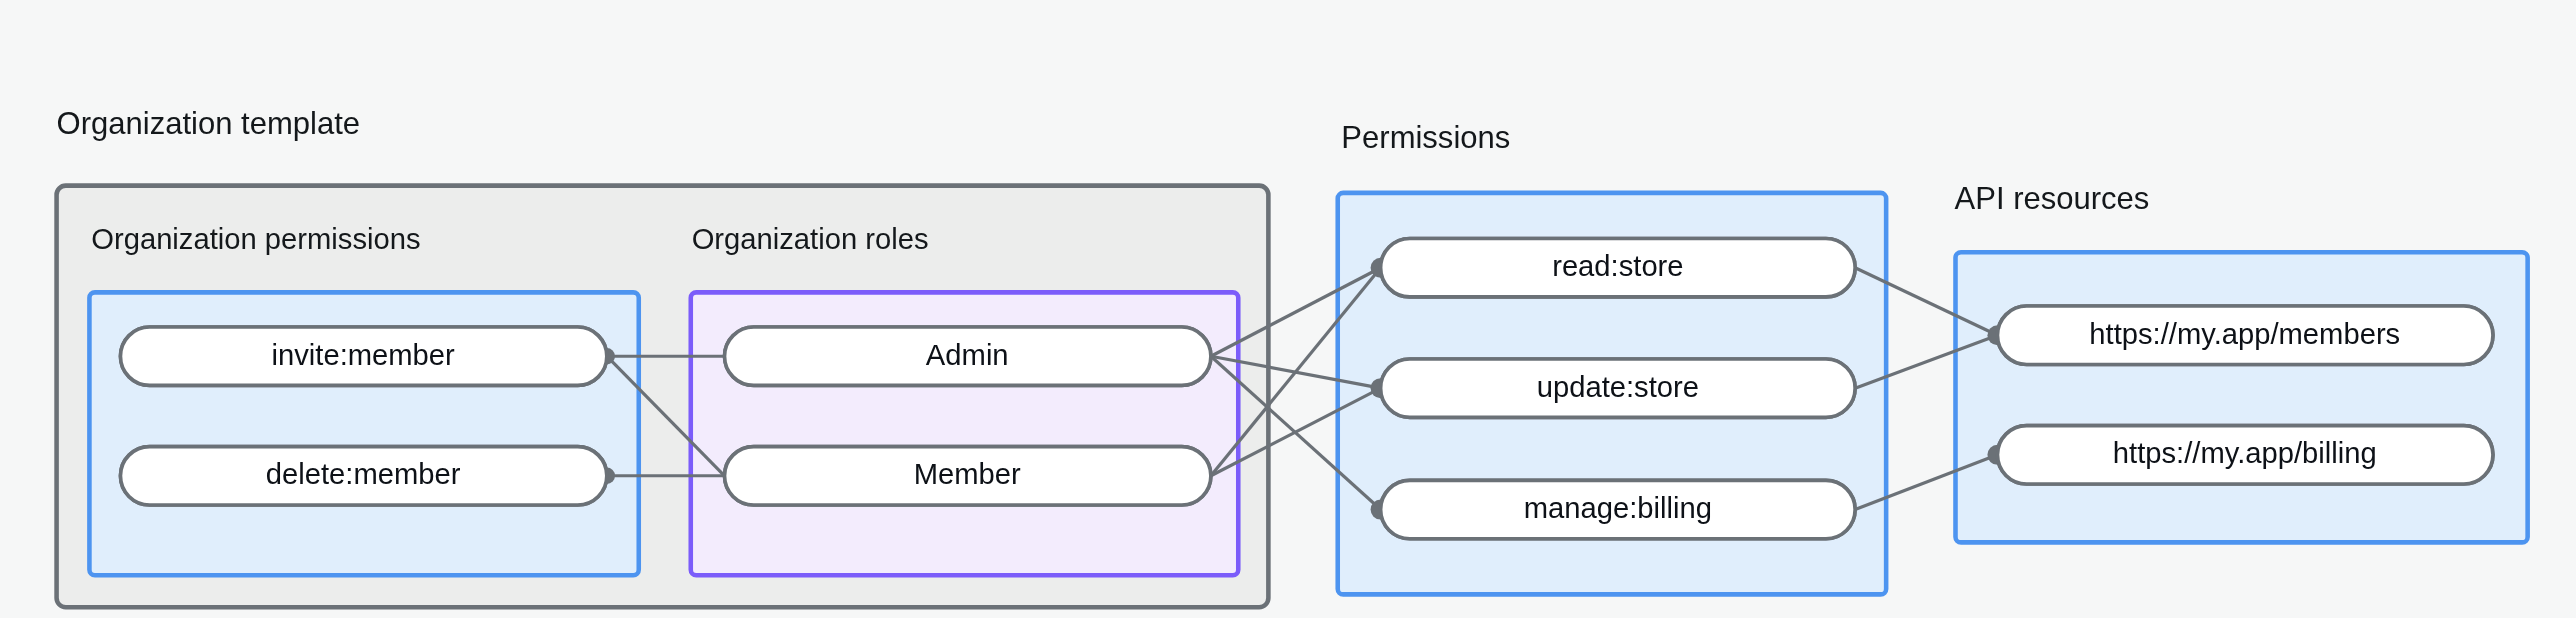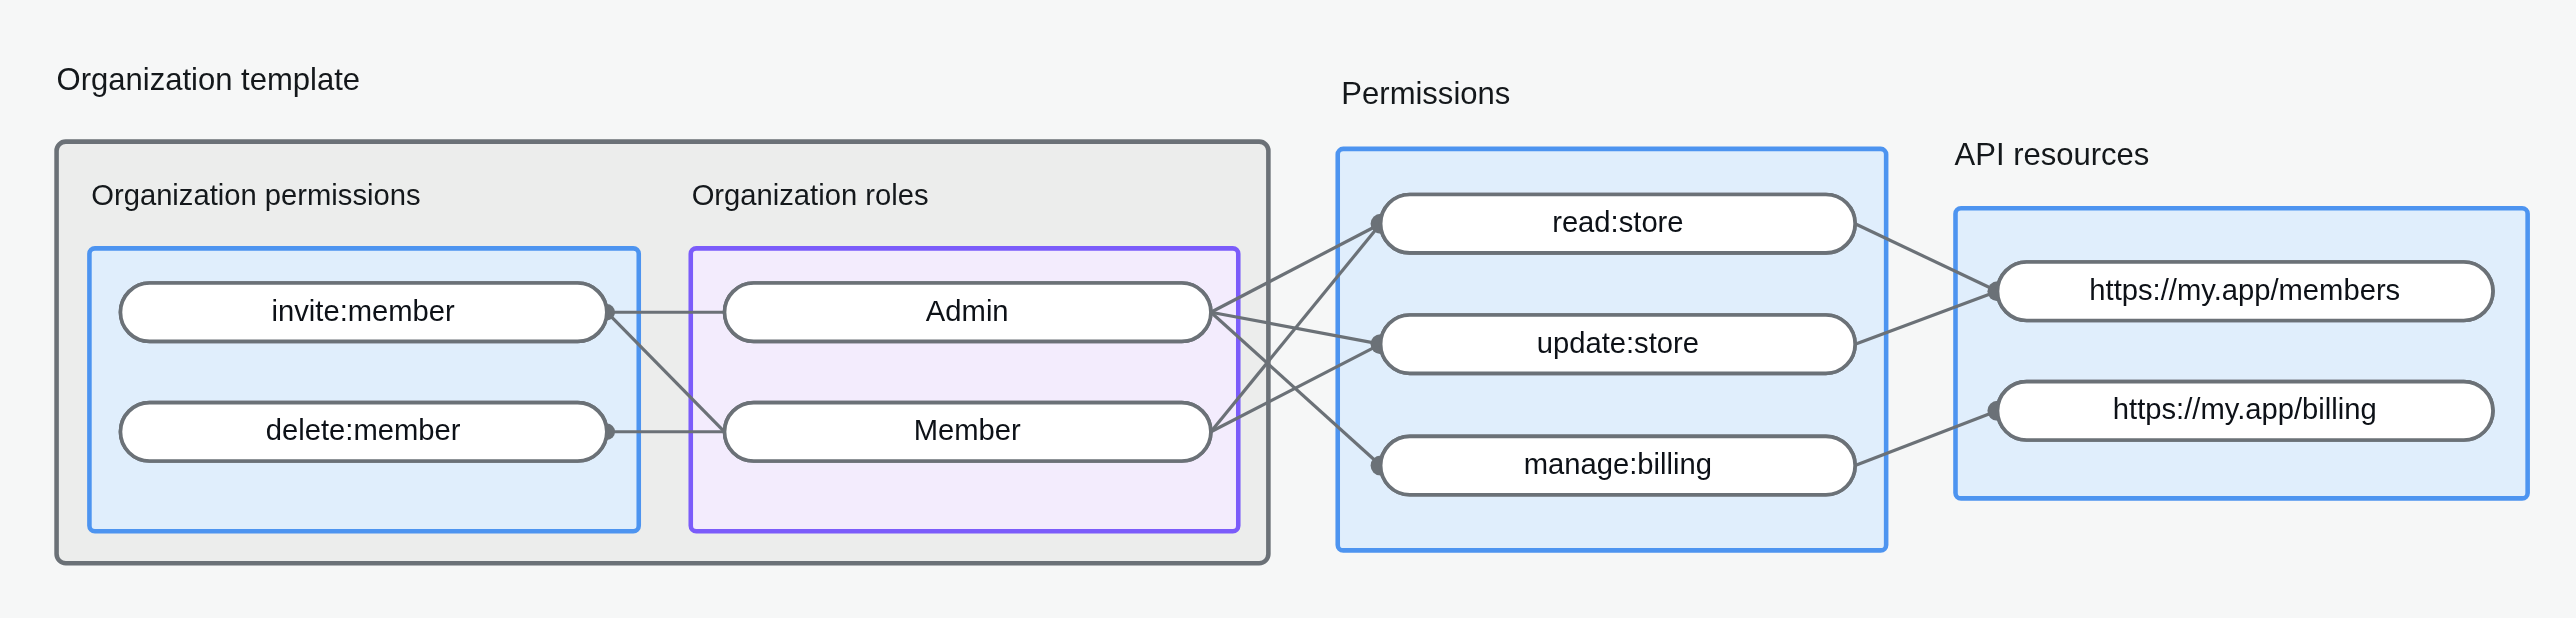--- a/index.html
+++ b/index.html
@@ -11,20 +11,21 @@
     width: 2576px;
     height: 619px;
     font-family: "Liberation Sans", sans-serif;
     overflow: hidden;
   }
   #stage {
     position: relative;
     width: 2576px;
     height: 575px;
     background: #f6f7f7;
+    margin-top: 44px;
   }
   svg#diagram {
     position: absolute;
     top: 0;
     left: 0;
     width: 2576px;
     height: 619px;
     display: block;
   }
   .group-title {

